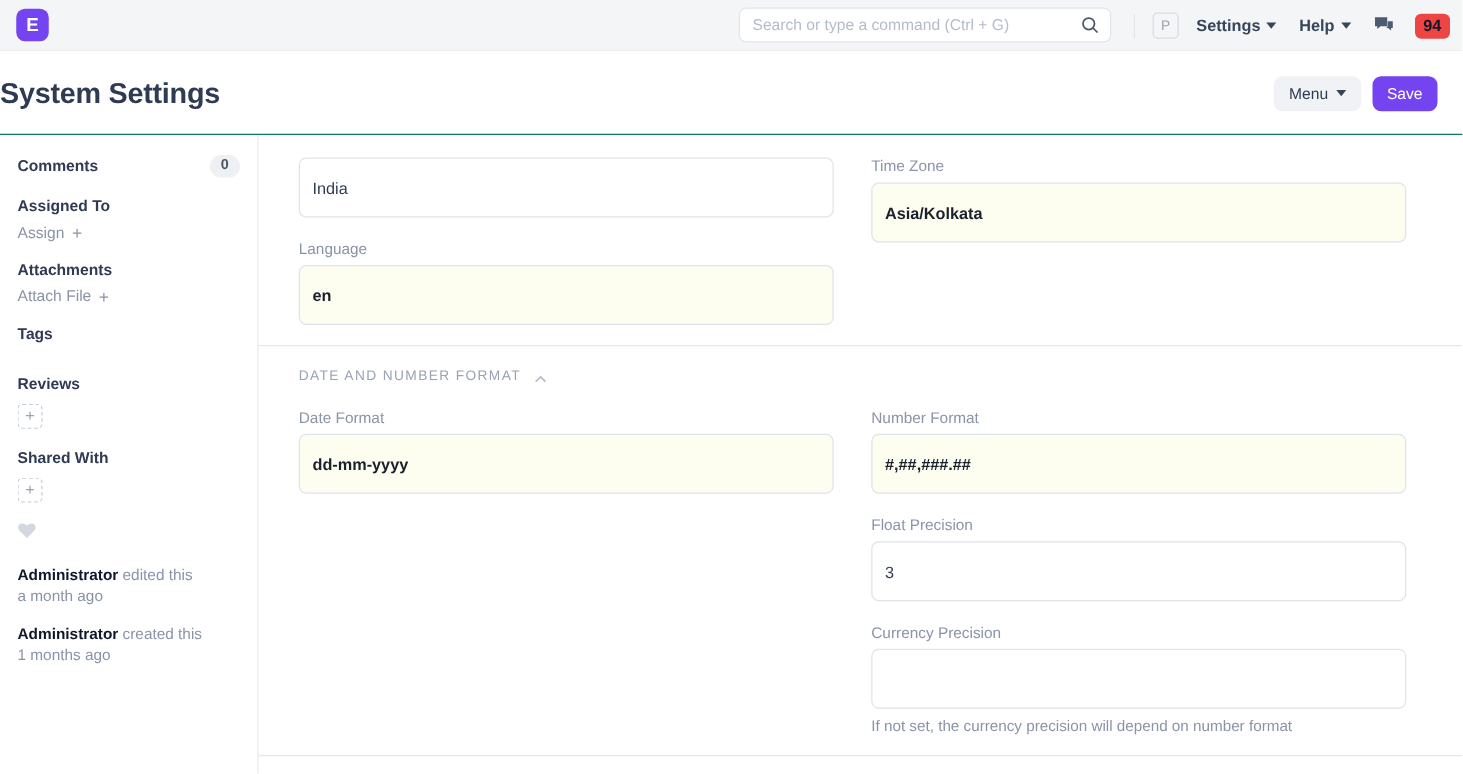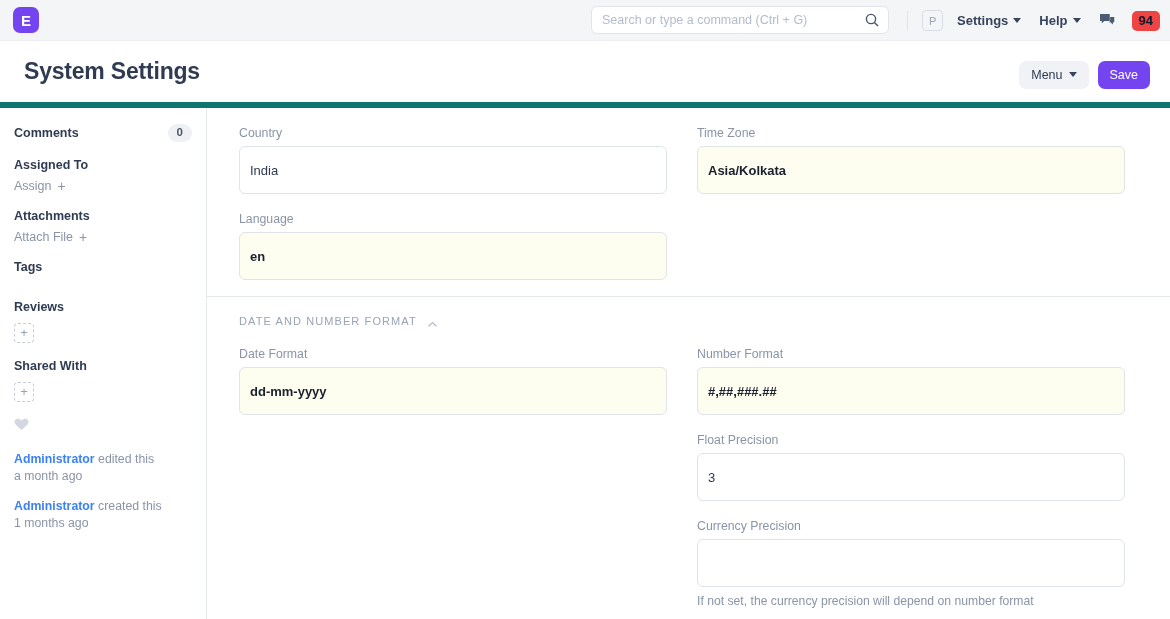--- a/index.html
+++ b/index.html
@@ -111,24 +111,24 @@
     padding: 3px 7px 4px 7px;
     line-height: 1;
     min-width: 26px;
     text-align: center;
   }
 
   
   .page-head {
     height: 67px;
     background: #ffffff;
-    border-bottom: 6px solid #0f766e;
+    border-bottom: 1px solid #0f766e;
     display: flex;
     align-items: center;
-    padding: 0 14px 0 24px;
+    padding: 0 14px 0 0;
     position: relative;
   }
   .page-title {
     font-size: 23px;
     font-weight: bold;
     color: #2f3b52;
     letter-spacing: -0.2px;
   }
   .head-actions {
     position: absolute;
@@ -207,21 +207,21 @@
     font-size: 15px;
     margin: 14px 0 18px 0;
     line-height: 1;
   }
   .activity {
     font-size: 12.3px;
     color: #8a94a8;
     line-height: 17px;
     margin-bottom: 13px;
   }
-  .activity b { color: #3b82f6; font-weight: bold; }
+  .activity b { color: #0f172a; font-weight: bold; }
 
   
   .content {
     flex: 1;
     background: #ffffff;
     overflow: hidden;
   }
   .section {
     padding: 18px 32px 16px 32px;
     border-bottom: 1px solid #e3e7ee;
@@ -395,21 +395,20 @@
       <span>1 months ago</span>
     </div>
   </div>
 
   <div class="content">
 
     <div class="section">
       <div class="grid2">
         <div class="col">
           <div class="field">
-            <div class="field-label">Country</div>
             <input class="field-input" type="text" value="India" style="">
           </div>
           <div class="field">
             <div class="field-label">Language</div>
             <input class="field-input modified" type="text" value="en" style="">
           </div>
         </div>
         <div class="col">
           <div class="field">
             <div class="field-label">Time Zone</div>

